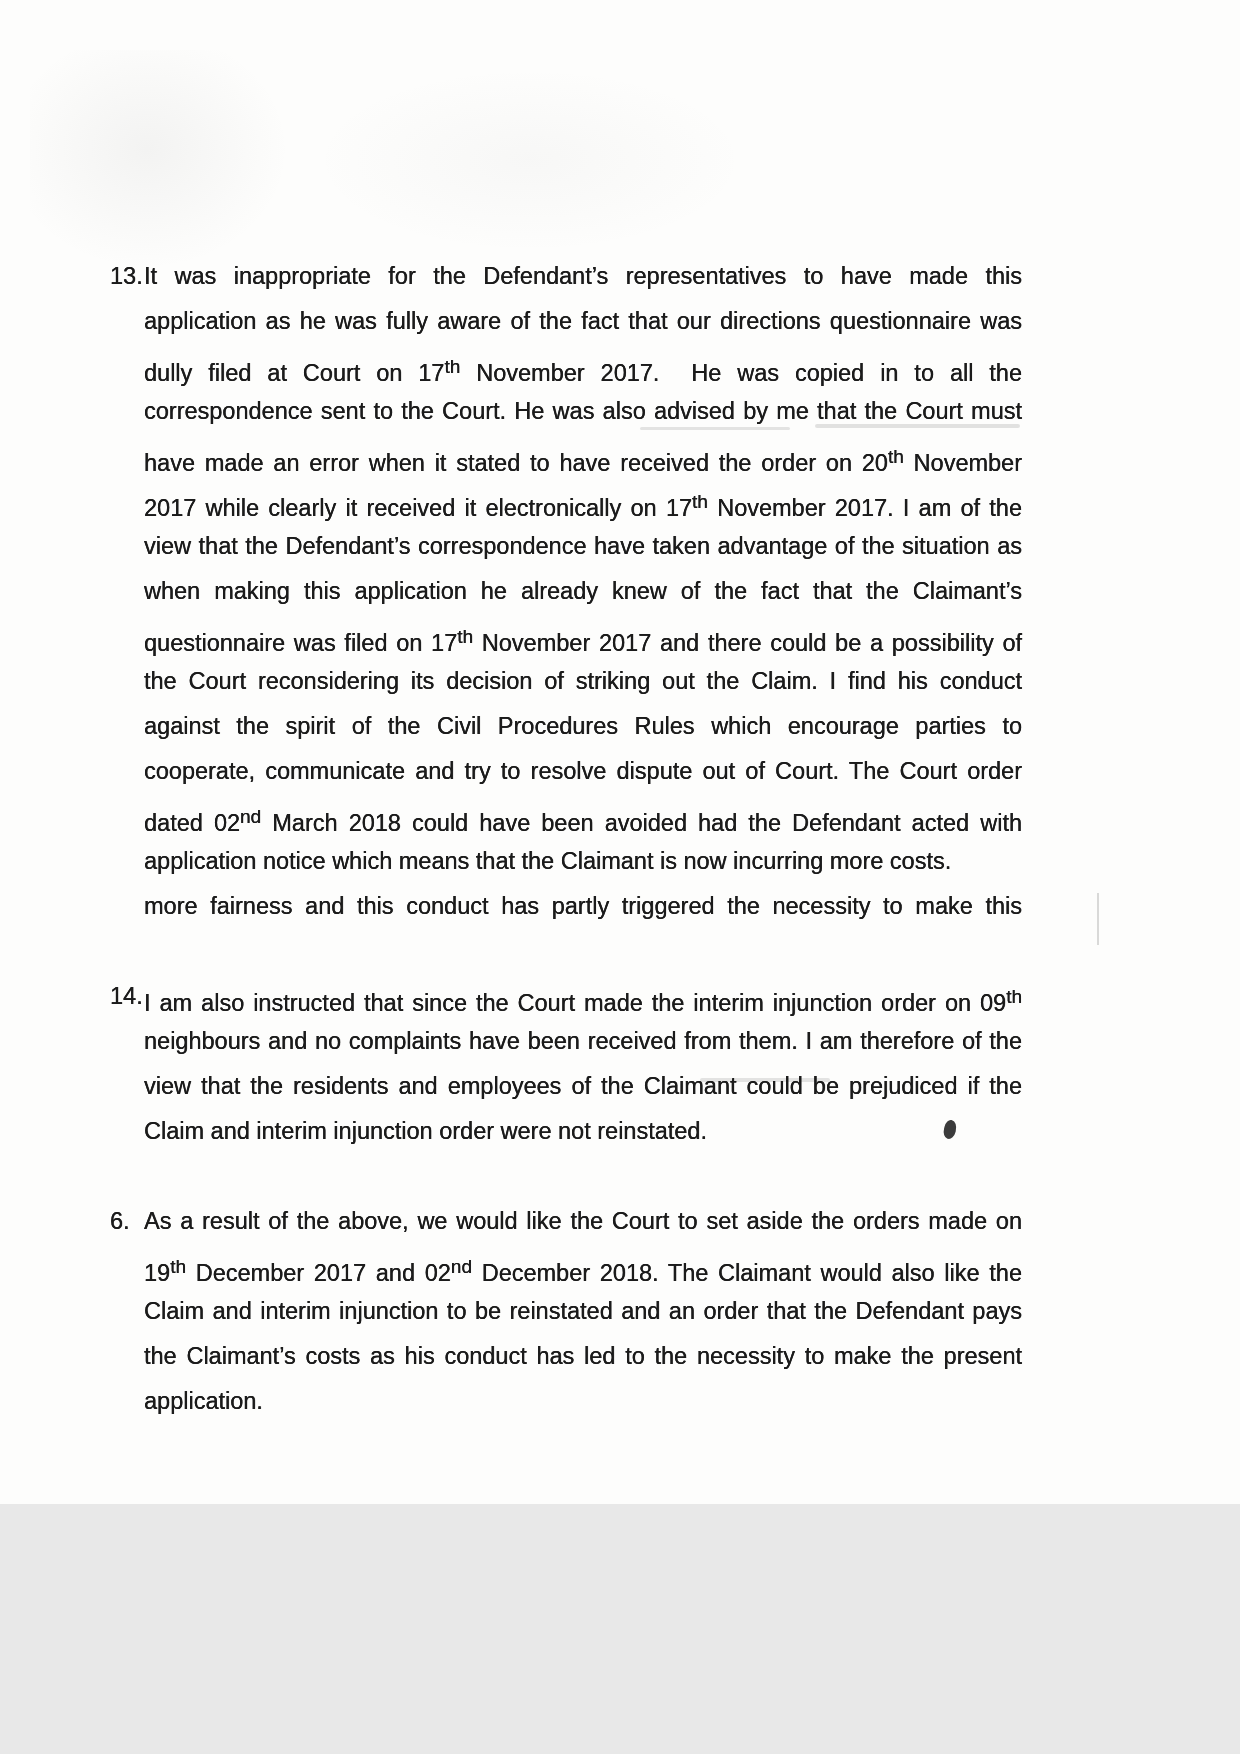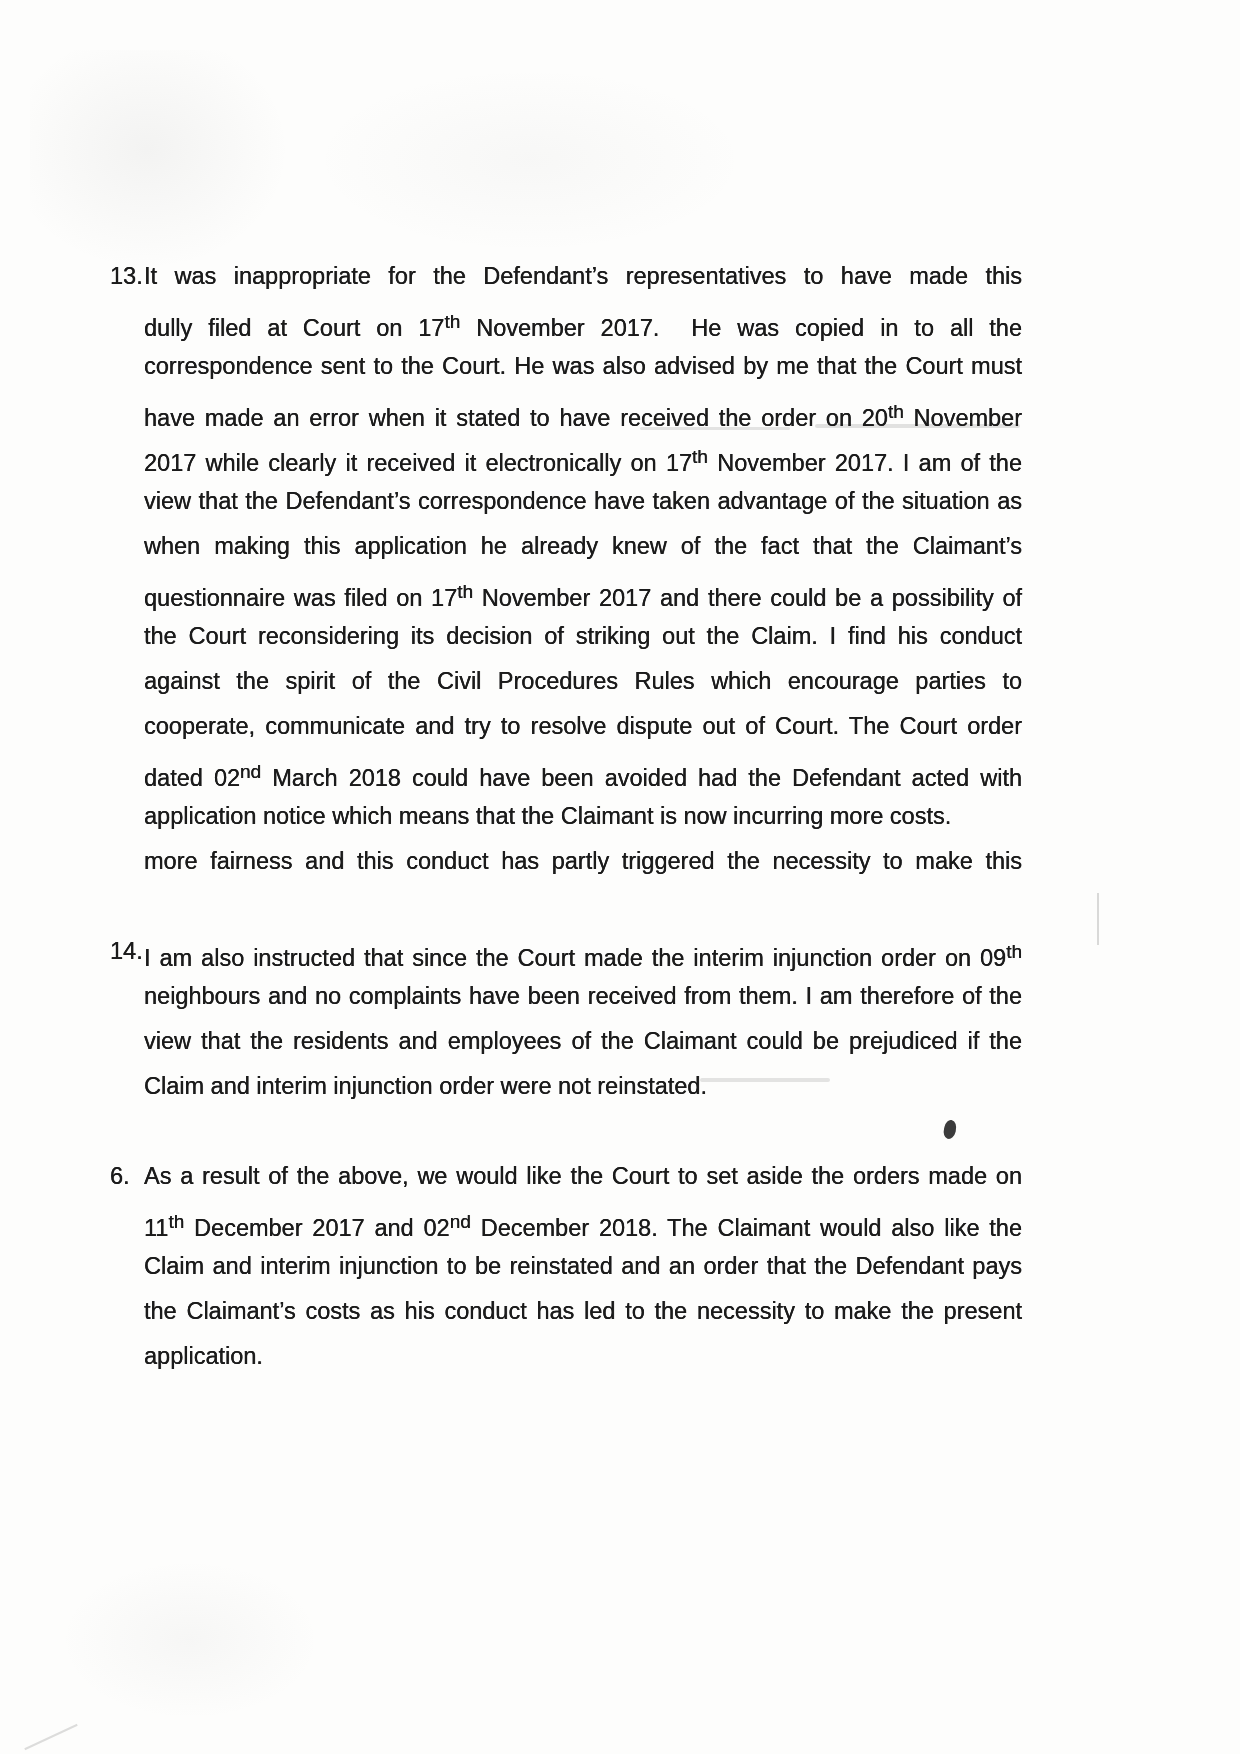--- a/index.html
+++ b/index.html
@@ -1,18 +1,18 @@
 <!DOCTYPE html>
 <html><head>
 <meta charset="utf-8">
 <style>
   html,body{margin:0;padding:0;background:#e8e8e8;}
   .page{
     position:relative;
-    width:1240px;height:1754px;
+    width:1240px;height:1504px;
     background:#fdfdfc;
     overflow:hidden;
     font-family:"Liberation Sans", sans-serif;
     color:#1b1b1b;
   }
   .text-block{
     position:absolute;
     left:110px;top:254px;
     width:912px;
   }
@@ -79,20 +79,21 @@
   <div class="artifact erase-2"></div>
   <div class="artifact erase-3"></div>
   <div class="artifact edge-line"></div>
   <div class="artifact ink-blot"></div>
   <div class="artifact scratch"></div>
 
   <div class="text-block">
       <div class="para">
         <span class="para-num">13.</span>
         <div class="line"><span>It was inappropriate for the Defendant’s representatives to have made this</span></div>
+        <div class="line"><span>application as he was fully aware of the fact that our directions questionnaire was</span></div>
         <div class="line"><span>dully filed at Court on 17</span><span class="sup">th</span><span> November 2017.&nbsp; He was copied in to all the</span></div>
         <div class="line"><span>correspondence sent to the Court. He was also advised by me that the Court must</span></div>
         <div class="line"><span>have made an error when it stated to have received the order on 20</span><span class="sup">th</span><span> November</span></div>
         <div class="line"><span>2017 while clearly it received it electronically on 17</span><span class="sup">th</span><span> November 2017. I am of the</span></div>
         <div class="line"><span>view that the Defendant’s correspondence have taken advantage of the situation as</span></div>
         <div class="line"><span>when making this application he already knew of the fact that the Claimant’s</span></div>
         <div class="line"><span>questionnaire was filed on 17</span><span class="sup">th</span><span> November 2017 and there could be a possibility of</span></div>
         <div class="line"><span>the Court reconsidering its decision of striking out the Claim. I find his conduct</span></div>
         <div class="line"><span>against the spirit of the Civil Procedures Rules which encourage parties to</span></div>
         <div class="line"><span>cooperate, communicate and try to resolve dispute out of Court. The Court order</span></div>
@@ -103,19 +104,19 @@
       <div class="para">
         <span class="para-num">14.</span>
         <div class="line"><span>I am also instructed that since the Court made the interim injunction order on 09</span><span class="sup">th</span></div>
         <div class="line"><span>neighbours and no complaints have been received from them. I am therefore of the</span></div>
         <div class="line"><span>view that the residents and employees of the Claimant could be prejudiced if the</span></div>
         <div class="line last"><span>Claim and interim injunction order were not reinstated.</span></div>
       </div>
       <div class="para">
         <span class="para-num">6.</span>
         <div class="line"><span>As a result of the above, we would like the Court to set aside the orders made on</span></div>
-        <div class="line"><span>11</span><span class="sup">th</span><span> December 2017 and 02</span><span class="sup">nd</span><span> December 2018. The Claimant would also like the</span></div>
+        <div class="line"><span>19</span><span class="sup">th</span><span> December 2017 and 02</span><span class="sup">nd</span><span> December 2018. The Claimant would also like the</span></div>
         <div class="line"><span>Claim and interim injunction to be reinstated and an order that the Defendant pays</span></div>
         <div class="line"><span>the Claimant’s costs as his conduct has led to the necessity to make the present</span></div>
         <div class="line last"><span>application.</span></div>
       </div>
     </div>
 </div>
 
 </body></html>

